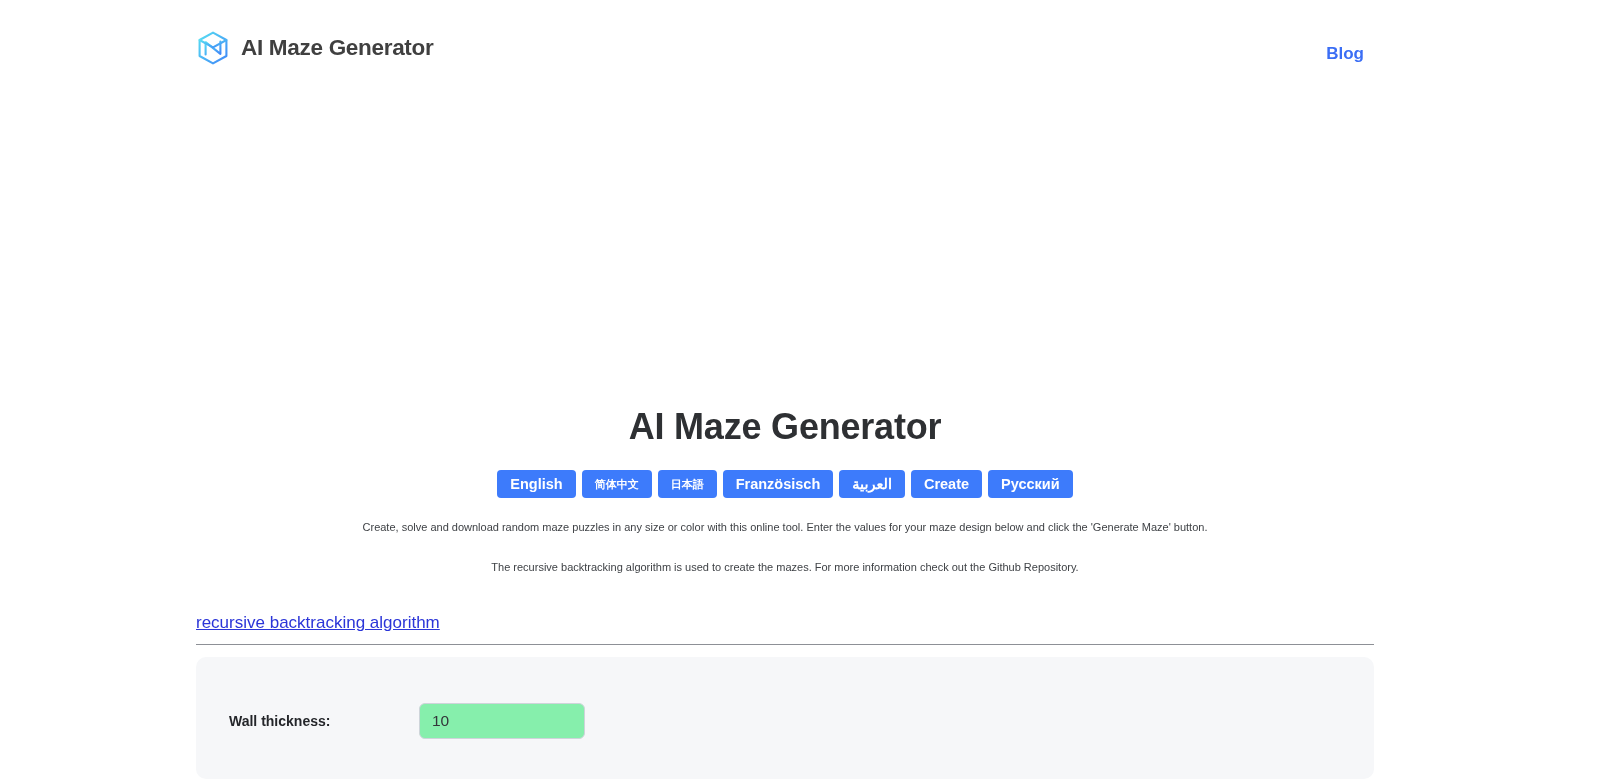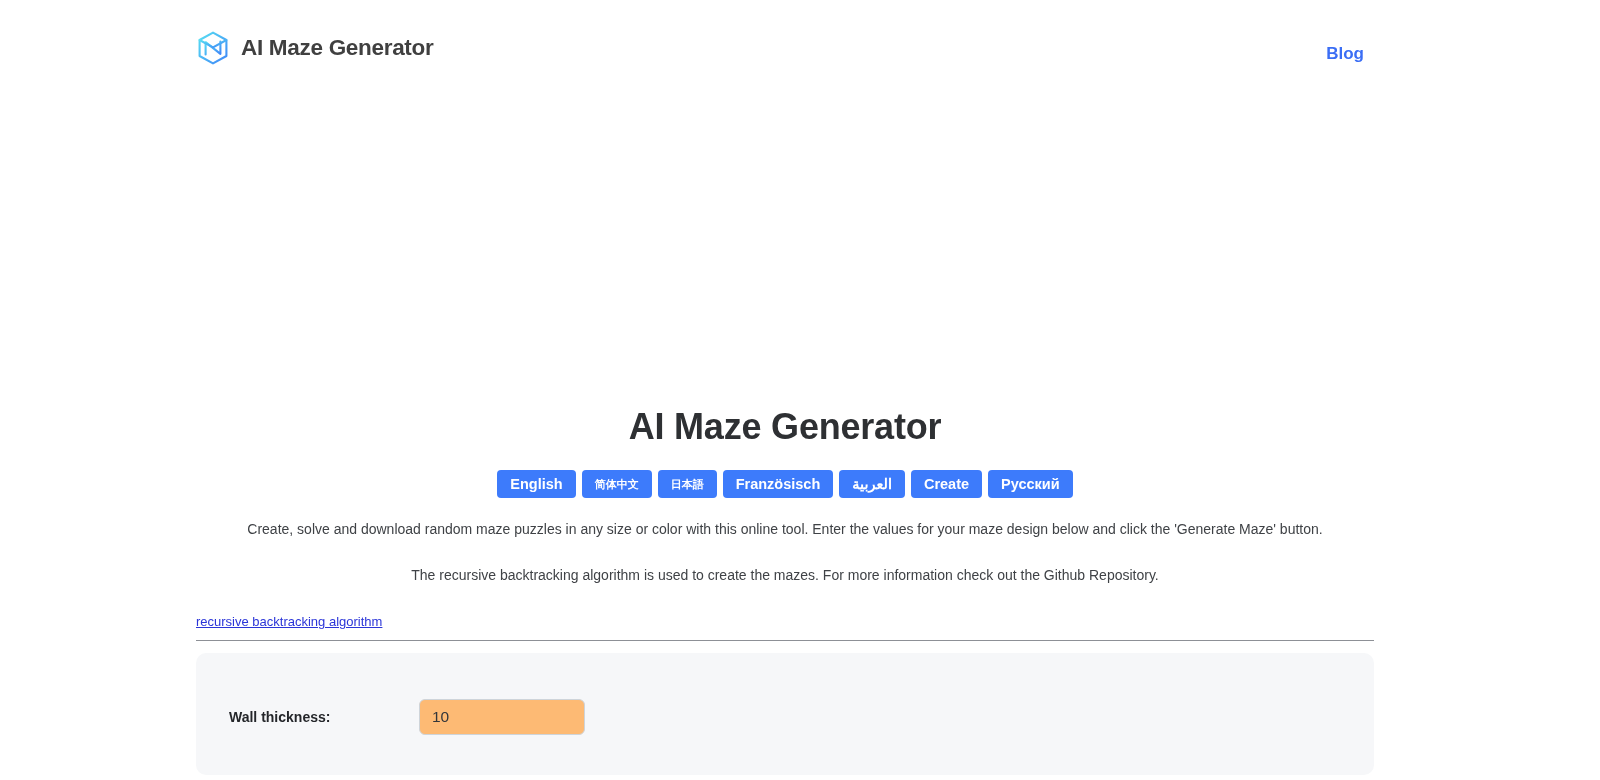--- a/index.html
+++ b/index.html
@@ -104,33 +104,33 @@
     line-height: 1;
     white-space: nowrap;
     cursor: pointer;
   }
   .lang-btn.cjk { font-size: 11px; }
   .lang-btn.rtl { direction: rtl; font-size: 14.5px; }
 
   .intro {
     margin: 20px 0 0 0;
     text-align: center;
-    font-size: 14px;
+    font-size: 11px;
     line-height: 1.68;
     color: #3f4246;
     padding: 0 12px;
   }
   .intro.second {
     margin-top: 22px;
   }
 
   .algo-link {
     display: inline-block;
-    margin-top: 26px;
-    font-size: 13px;
+    margin-top: 34px;
+    font-size: 17px;
     color: #2b35d8;
     text-decoration: underline;
     line-height: 1.4;
   }
 
   .divider {
     margin-top: 9px;
     width: 1178px;
     height: 0;
     border-top: 1px solid #8d9096;
@@ -153,21 +153,21 @@
     width: 190px;
     font-size: 14px;
     font-weight: 700;
     color: #24262a;
     line-height: 1;
   }
   .form-input {
     width: 166px;
     height: 36px;
     padding: 0 12px;
-    background: #fdba74;
+    background: #86efac;
     border: 1px solid #ced4da;
     border-radius: 6px;
     font-family: "Liberation Sans", sans-serif;
     font-size: 15.5px;
     color: #33363a;
     outline: none;
   }
 </style>
 </head>
 <body>

